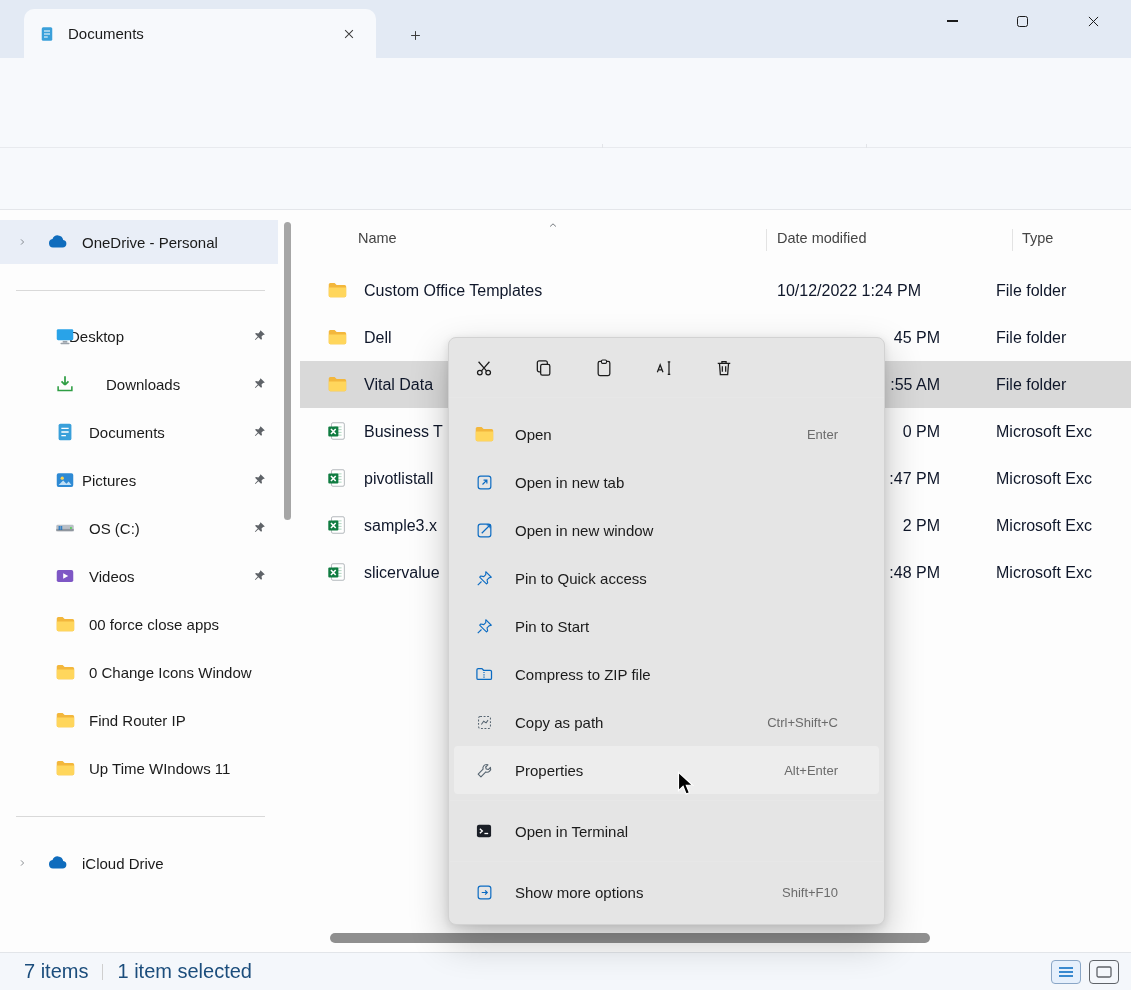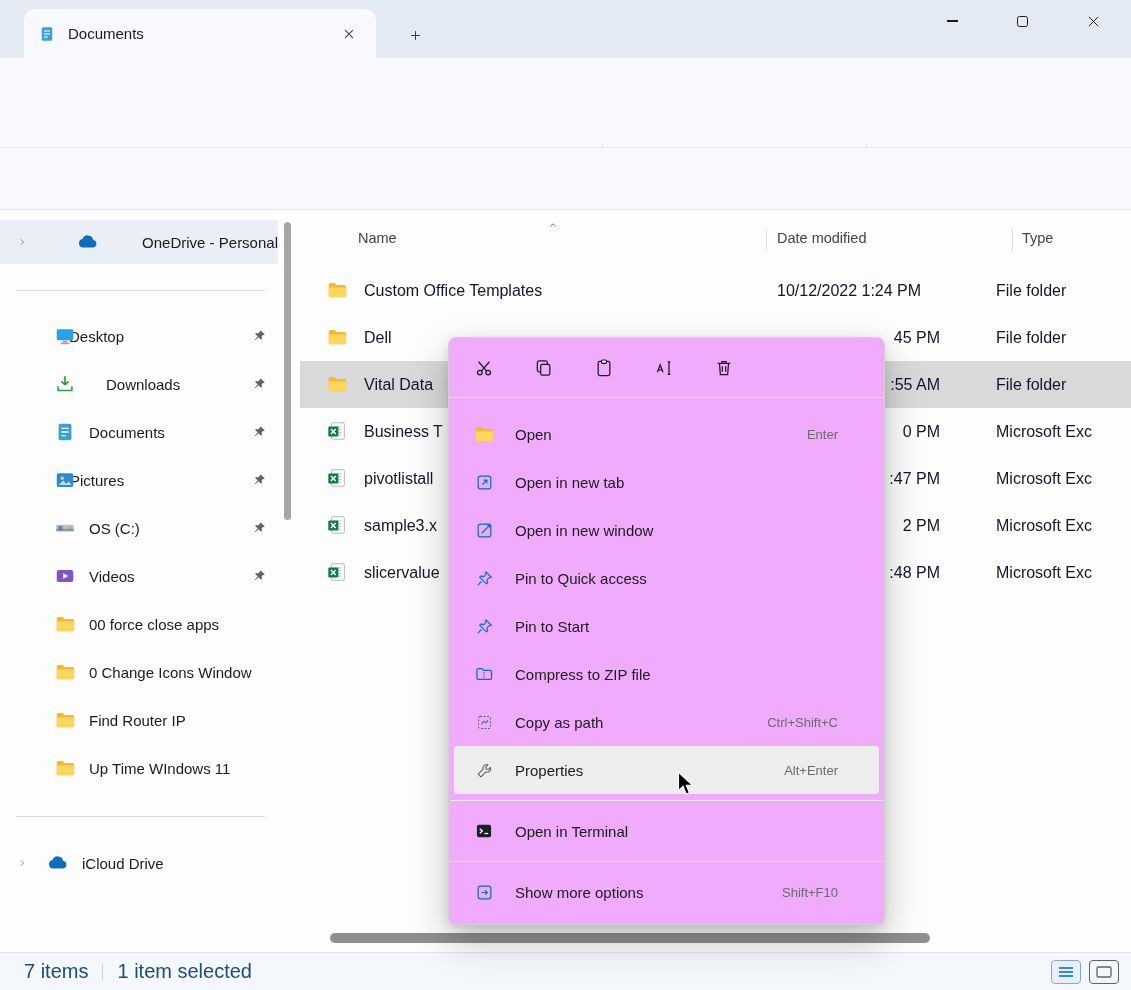--- a/index.html
+++ b/index.html
@@ -36,21 +36,21 @@
   .searchbox{position:absolute;left:600px;top:161px;width:517px;height:39px;background:#fff;border:1px solid #d9dce1;border-bottom-color:#878b90;border-radius:5px;display:flex;align-items:center;padding:0 12px;}
   .searchbox input{flex:1;border:none;outline:none;background:transparent;font-size:15px;color:#333;}
   .searchbox input::placeholder{color:#767676;}
 
   
   .bodyarea{position:absolute;left:0;top:210px;width:1131px;height:742px;background:#fdfdfd;}
 
   
   .sidebar{position:absolute;left:0;top:0;width:300px;height:742px;padding-top:10px;}
   .side-root{position:relative;height:44px;display:flex;align-items:center;padding-left:16px;gap:0;}
-  .side-root.sel{background:#e9eef7;width:278px;justify-content:space-between;}
+  .side-root.sel{background:#e9eef7;width:278px;}
   .side-root .cloud{margin-left:18px;}
   .side-root .lbl{margin-left:12px;font-size:15px;color:#1b1b1b;}
   .sdiv{height:1px;background:#d9d9d9;}
   .sdiv1{margin:26px 35px 21px 16px;}
   .sdiv2{margin:24px 35px 0 16px;}
   .side-item{position:relative;height:48px;display:flex;align-items:center;padding-left:56px;}
   .side-item .lbl{margin-left:13px;font-size:15px;color:#1b1b1b;white-space:nowrap;}
   .pin{position:absolute;left:252px;top:16px;}
   .side-root.icloud{margin-top:22px;height:48px;}
   .side-scroll{position:absolute;left:284px;top:12px;width:7px;height:298px;background:#a6a6a6;border-radius:4px;}
@@ -65,21 +65,21 @@
   .row{position:relative;height:47px;font-size:16px;color:#0f172a;}
   .row.sel{background:#d9d9d9;}
   .fi{position:absolute;left:26px;top:12px;}
   .fname{position:absolute;left:64px;line-height:47px;white-space:nowrap;}
   .fdate{position:absolute;left:477px;width:163px;line-height:47px;white-space:nowrap;}
   .fdate.frag{text-align:right;}
   .ftype{position:absolute;left:696px;line-height:47px;white-space:nowrap;overflow:hidden;width:109px;}
   .hscroll-thumb{position:absolute;left:30px;top:723px;width:600px;height:10px;background:#8f8f8f;border-radius:5px;}
 
   
-  .ctxmenu{position:absolute;left:448px;top:337px;width:437px;background:#f0abfc;border:1px solid #d2d2d2;
+  .ctxmenu{position:absolute;left:448px;top:337px;width:437px;background:#e5e5e5;border:1px solid #d2d2d2;
            border-radius:8px;box-shadow:0 16px 38px rgba(0,0,0,.24),0 2px 8px rgba(0,0,0,.10);z-index:50;padding-bottom:8px;}
   .ctx-iconrow{height:60px;border-bottom:1px solid #e7e7e7;display:flex;align-items:center;padding-left:13px;gap:16px;}
   .ctx-icbtn{width:44px;height:40px;display:flex;align-items:center;justify-content:center;border-radius:5px;color:#1b1b1b;}
   .ctx-items{padding-top:12px;}
   .mi{position:relative;height:48px;margin:0 5px;border-radius:4px;display:flex;align-items:center;padding:0 41px 0 19px;}
   .mi.hl{background:#ededed;}
   .mi-ic{width:22px;height:22px;display:flex;align-items:center;justify-content:center;margin-right:20px;flex:none;}
   .mi-label{font-size:15px;color:#1b1b1b;flex:1;white-space:nowrap;}
   .mi-sc{font-size:13px;color:#6b6b6b;white-space:nowrap;}
   .msep{height:1px;background:#e7e7e7;margin:6px 1px;}
@@ -424,21 +424,21 @@
           </svg>
         <span class="lbl" style="margin-left:33px">Documents</span>
         <svg class="pin" width="15" height="15">
             <use href="#sym-pin-side"></use>
           </svg>
       </div>
       <div class="side-item">
         <svg width="22" height="22" style="position:absolute;left:54px">
             <use href="#sym-pictures"></use>
           </svg>
-        <span class="lbl" style="margin-left:14px">Pictures</span>
+        <span class="lbl" style="margin-left:26px">Pictures</span>
         <svg class="pin" width="15" height="15">
             <use href="#sym-pin-side"></use>
           </svg>
       </div>
       <div class="side-item">
         <svg width="22" height="22" style="position:absolute;left:54px">
             <use href="#sym-drive"></use>
           </svg>
         <span class="lbl" style="margin-left:33px">OS (C:)</span>
         <svg class="pin" width="15" height="15">

